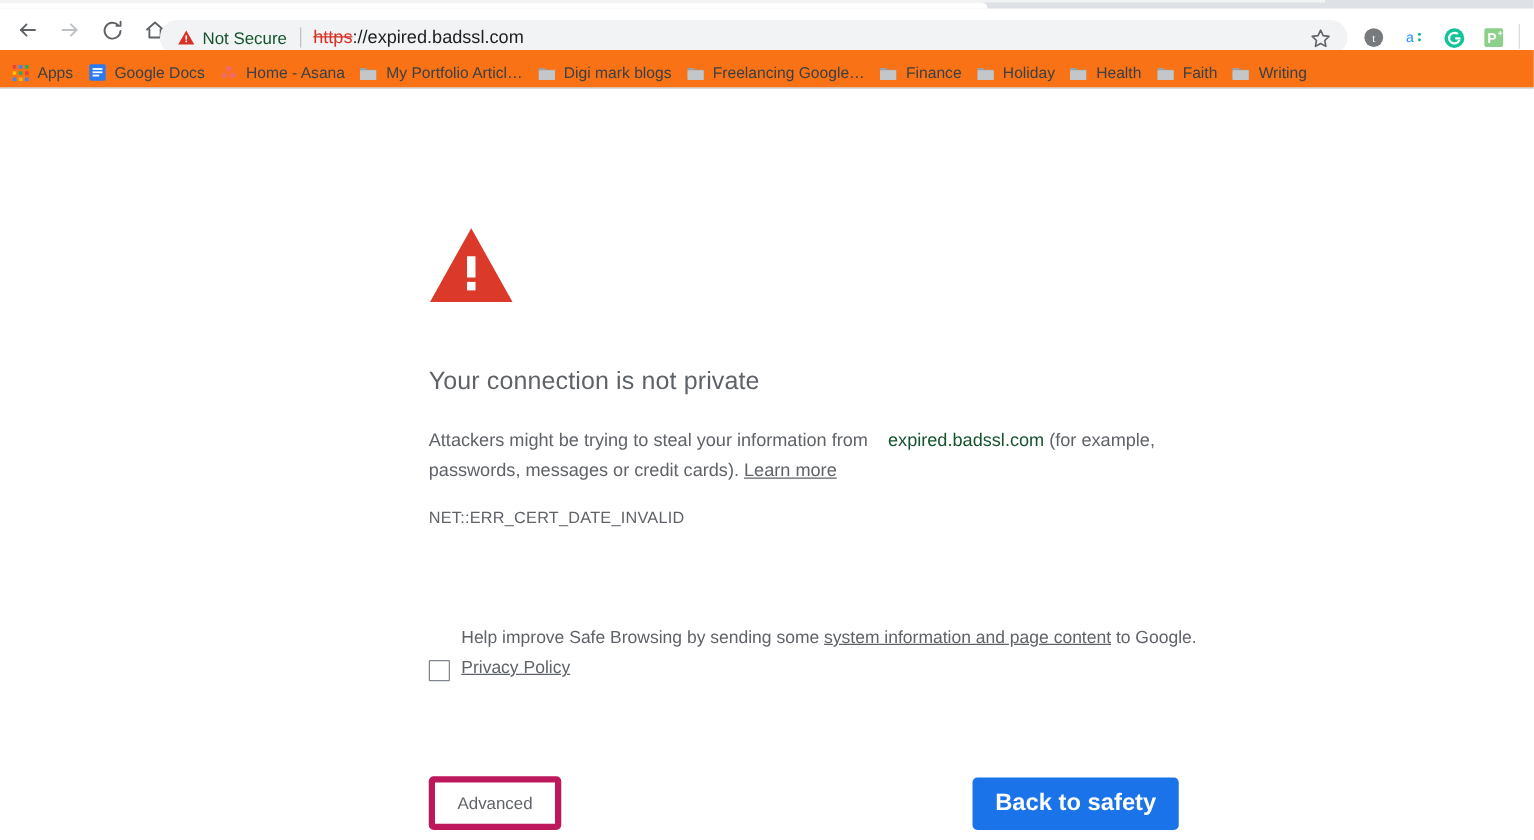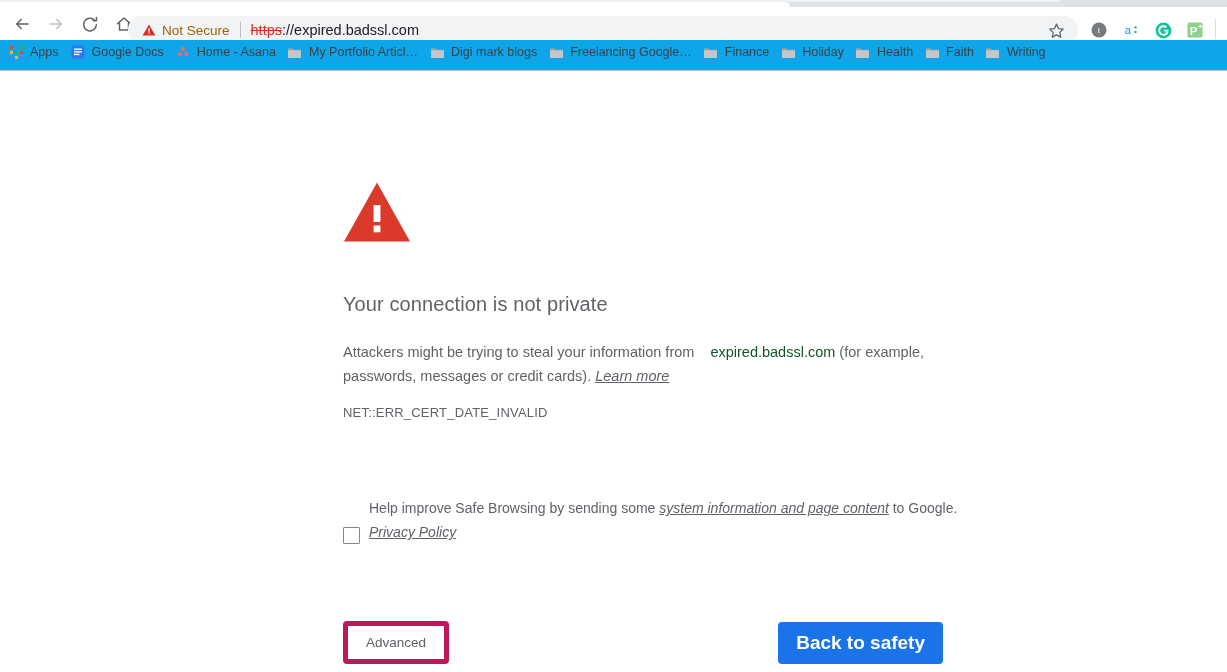--- a/index.html
+++ b/index.html
@@ -61,21 +61,21 @@
     width: 950px; height: 28px;
     background: #f1f3f4;
     border-radius: 14px;
     display: flex;
     align-items: center;
     padding-left: 14px;
     cursor: text;
   }
   #omnibox .warn-tri { margin-right: 6px; display:flex; align-items:center; }
   #omnibox .not-secure {
-    color: #a16207;
+    color: #14532d;
     font-size: 13.5px;
     white-space: nowrap;
   }
   #omnibox .vsep {
     width: 1px; height: 16px;
     background: #bdc1c6;
     margin: 0 10px;
   }
   #omnibox .url {
     font-size: 14.5px;
@@ -114,23 +114,23 @@
     left: 1215px; top: 12px;
     width: 1px; height: 20px;
     background: #dadce0;
   }
 
   
   #bookmarks {
     position: absolute;
     top: 40px; left: 0;
     width: 1227px; height: 30px;
-    background: #0ea5e9;
-    display: flex;
-    align-items: flex-start;
+    background: #f97316;
+    display: flex;
+    align-items: flex-end;
     padding-left: 5px;
   }
   .bm {
     display: flex;
     align-items: center;
     height: 24px;
     padding: 0 8px 0 3px;
     border-radius: 4px;
     cursor: pointer;
     white-space: nowrap;
@@ -183,21 +183,20 @@
     color: #5f6368;
     max-width: 585px;
     margin-bottom: 17px;
   }
   #body-text b { color: #14532d; font-weight: 400; margin-left: 12px; }
   #body-text a,
   .inline-link {
     color: #5f6368;
     text-decoration: underline;
     cursor: pointer;
-    font-style: italic;
   }
 
   #error-code {
     font-size: 13px;
     color: #5f6368;
     letter-spacing: 0.2px;
     margin-bottom: 76px;
   }
 
   #optin-row {

